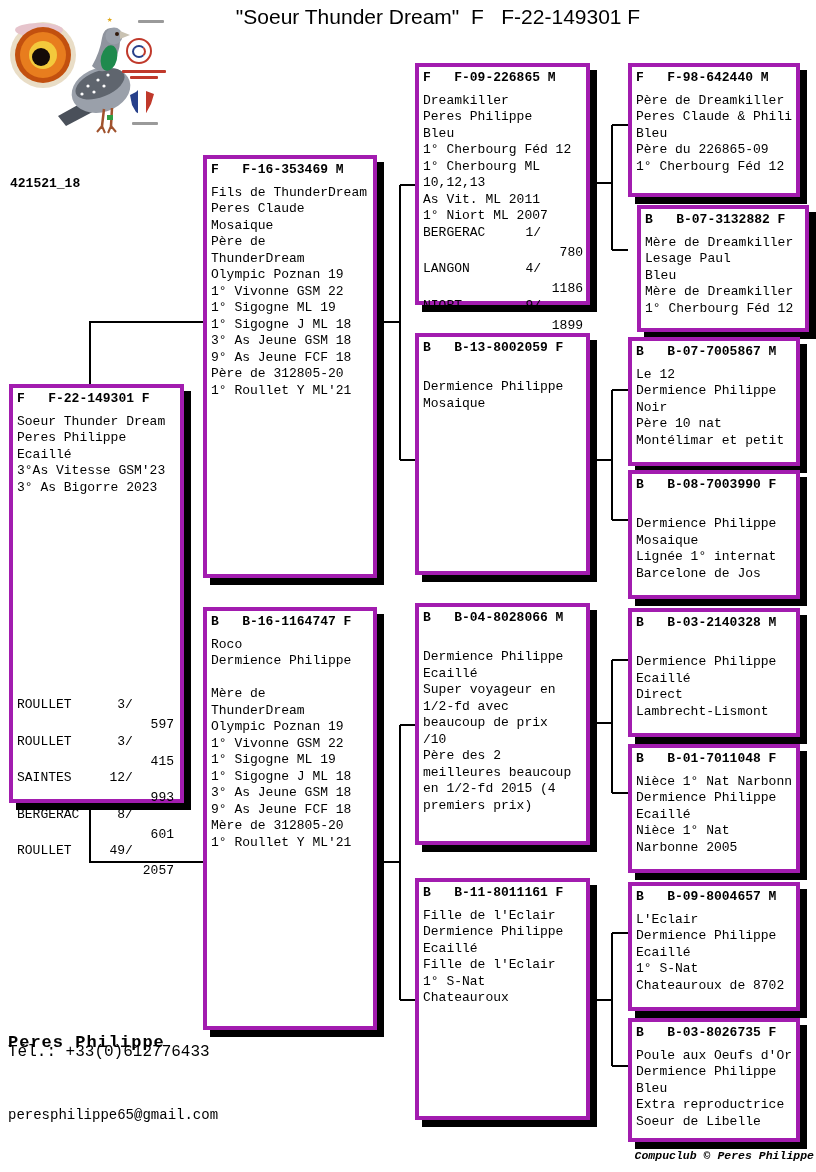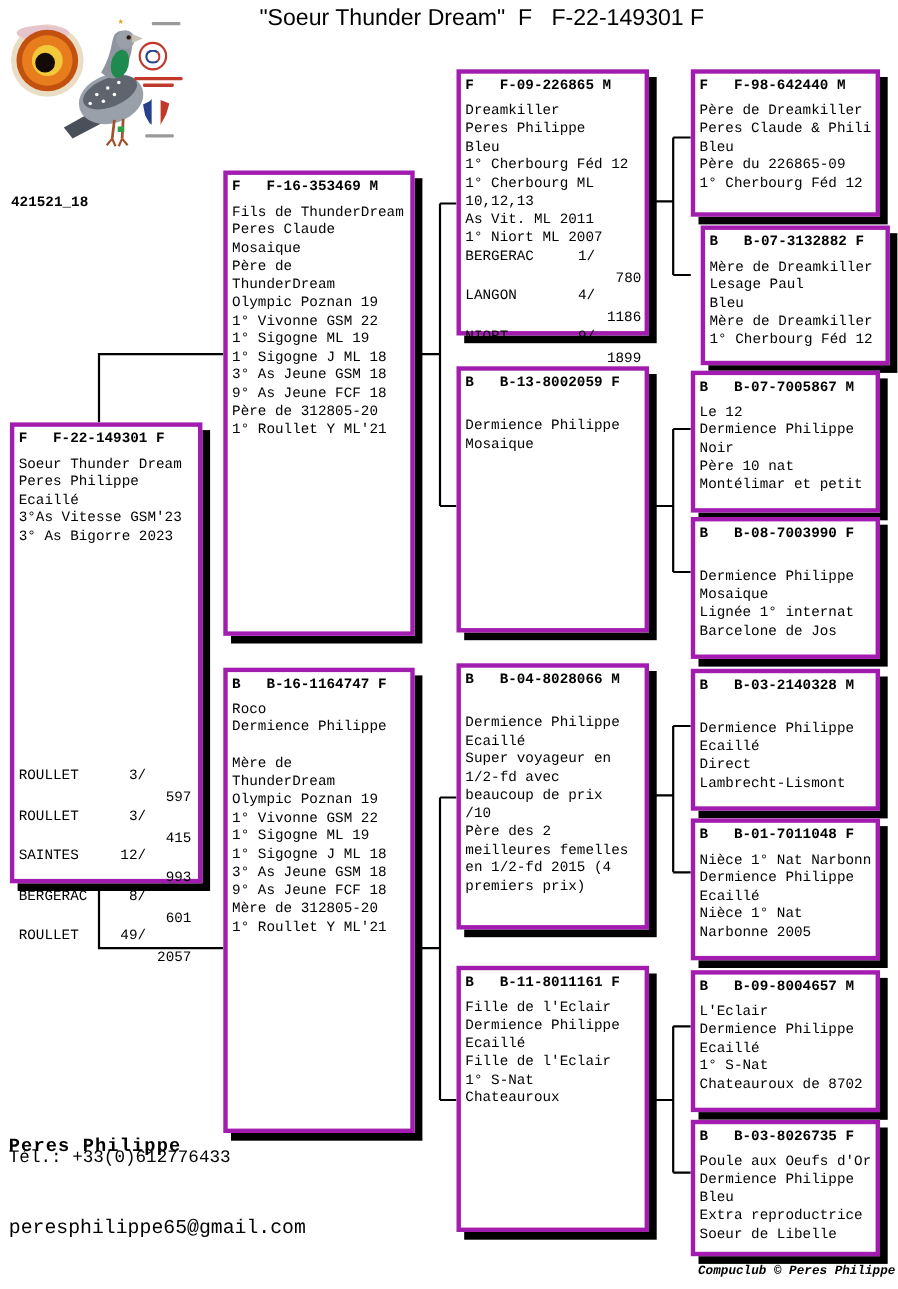--- a/index.html
+++ b/index.html
@@ -45,21 +45,21 @@
   .pigeon{position:absolute;left:8px;top:12px;width:180px;height:125px;}
   .logo-col{position:absolute;left:122px;top:16px;width:56px;height:115px;}
   .fineprint{position:absolute;background:#9a9a9a;height:3px;border-radius:1px;}
   .fineprint.red{background:#c0392b;}
   .club-logo{position:absolute;left:4px;top:22px;width:22px;height:22px;border:2px solid #c0392b;border-radius:50%;background:#fff;}
   .club-logo::after{content:"";position:absolute;left:4px;top:5px;width:10px;height:9px;border-radius:50%;border:2px solid #27408b;border-right-color:#c0392b;}
   .france-icon{position:absolute;left:8px;top:72px;width:24px;height:30px;}
 
   .footer-breeder{position:absolute;left:8px;top:1033px;font-size:17px;font-weight:bold;letter-spacing:1px;}
   .footer-phone{position:absolute;left:8px;top:1043px;font-size:16px;}
-  .footer-email{position:absolute;left:8px;top:1107px;font-size:18px;}
+  .footer-email{position:absolute;left:8px;top:1107px;font-size:14px;}
   .footer-credit{position:absolute;right:2px;top:1149px;font-size:11.5px;font-style:italic;font-weight:bold;}
 </style>
 </head>
 <body>
 
 <div class="title">"Soeur Thunder Dream"  F   F-22-149301 F</div>
 
 <svg class="pigeon" viewBox="0 0 180 125">
   <circle cx="35" cy="43" r="33" fill="#e9ddc6"></circle>
   <ellipse cx="31" cy="18" rx="24" ry="7" fill="#e6c4cc"></ellipse>
@@ -258,21 +258,21 @@
   <div>
 
   <div class="bline"></div>
       <div class="bline">Dermience Philippe</div>
       <div class="bline">Ecaillé</div>
       <div class="bline">Super voyageur en</div>
       <div class="bline">1/2-fd avec</div>
       <div class="bline">beaucoup de prix</div>
       <div class="bline">/10</div>
       <div class="bline">Père des 2</div>
-      <div class="bline">meilleures femelles</div>
+      <div class="bline">meilleures beaucoup</div>
       <div class="bline">en 1/2-fd 2015 (4</div>
       <div class="bline">premiers prix)</div>
     </div>
 </div>
 
 <div class="box" id="box-dd">
   <div class="bhead">B   B-11-8011161 F</div>
   <div>
 
   <div class="bline">Fille de l'Eclair</div>

